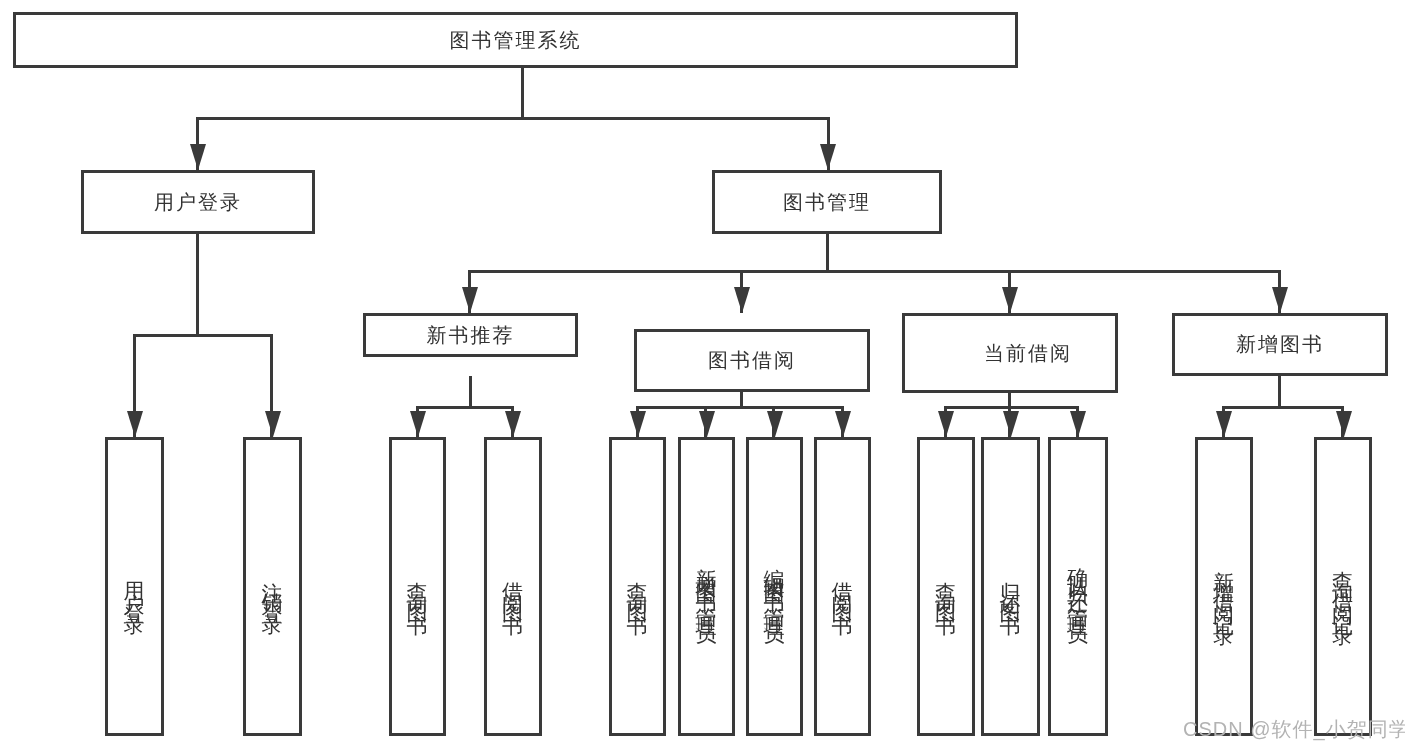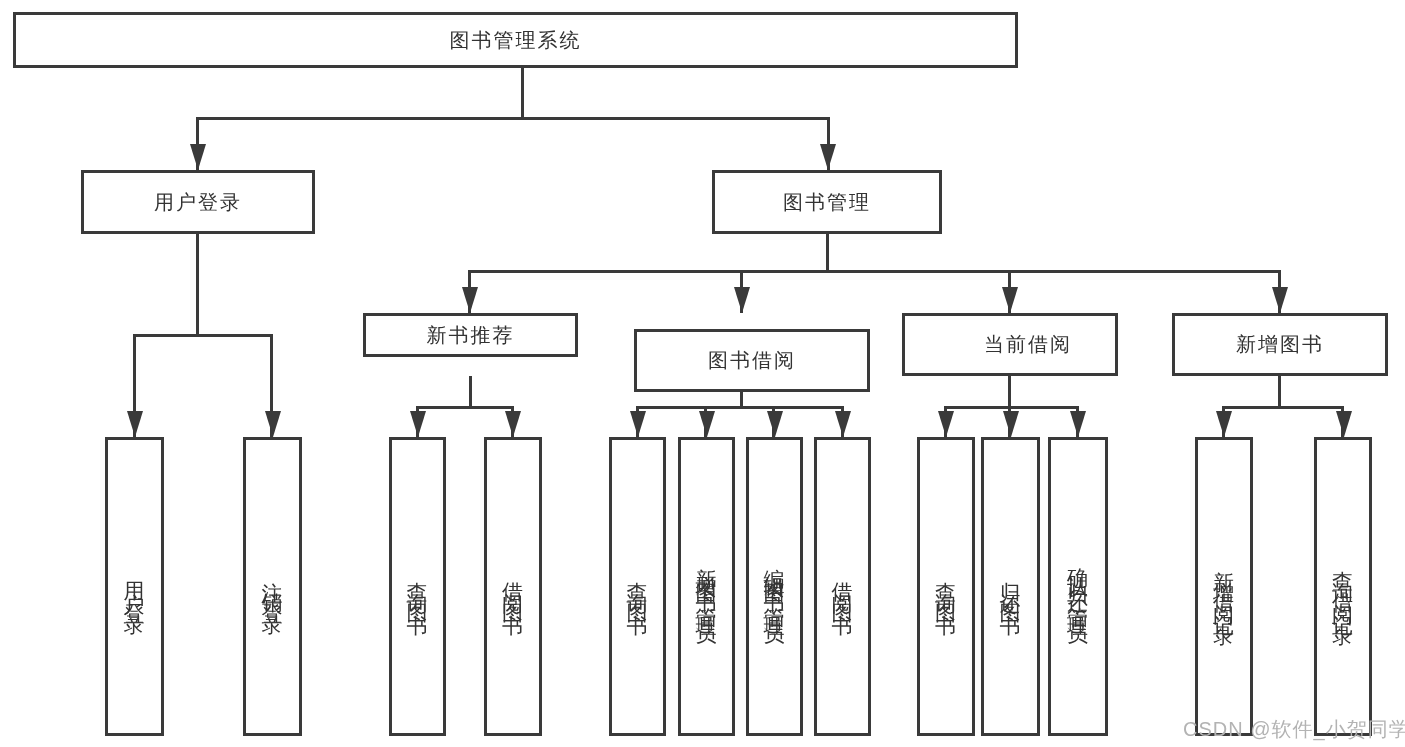--- a/index.html
+++ b/index.html
@@ -40,21 +40,21 @@
   </div>
 
   <div class="box" style="left:363px;top:313px;width:215px;height:44px;">
     <span>新书推荐</span>
   </div>
 
   <div class="box" style="left:634px;top:329px;width:236px;height:63px;">
     <span>图书借阅</span>
   </div>
 
-  <div class="box" style="left:902px;top:313px;width:216px;height:63px;padding-left:36px;">
+  <div class="box" style="left:902px;top:313px;width:216px;height:80px;padding-left:36px;">
     <span>当前借阅</span>
   </div>
 
   <div class="box" style="left:1172px;top:313px;width:216px;height:63px;">
     <span>新增图书</span>
   </div>
 
   <div class="vbox" style="left:105px;top:437px;width:59px;height:299px;">
     <span>用户登录</span>
   </div>

